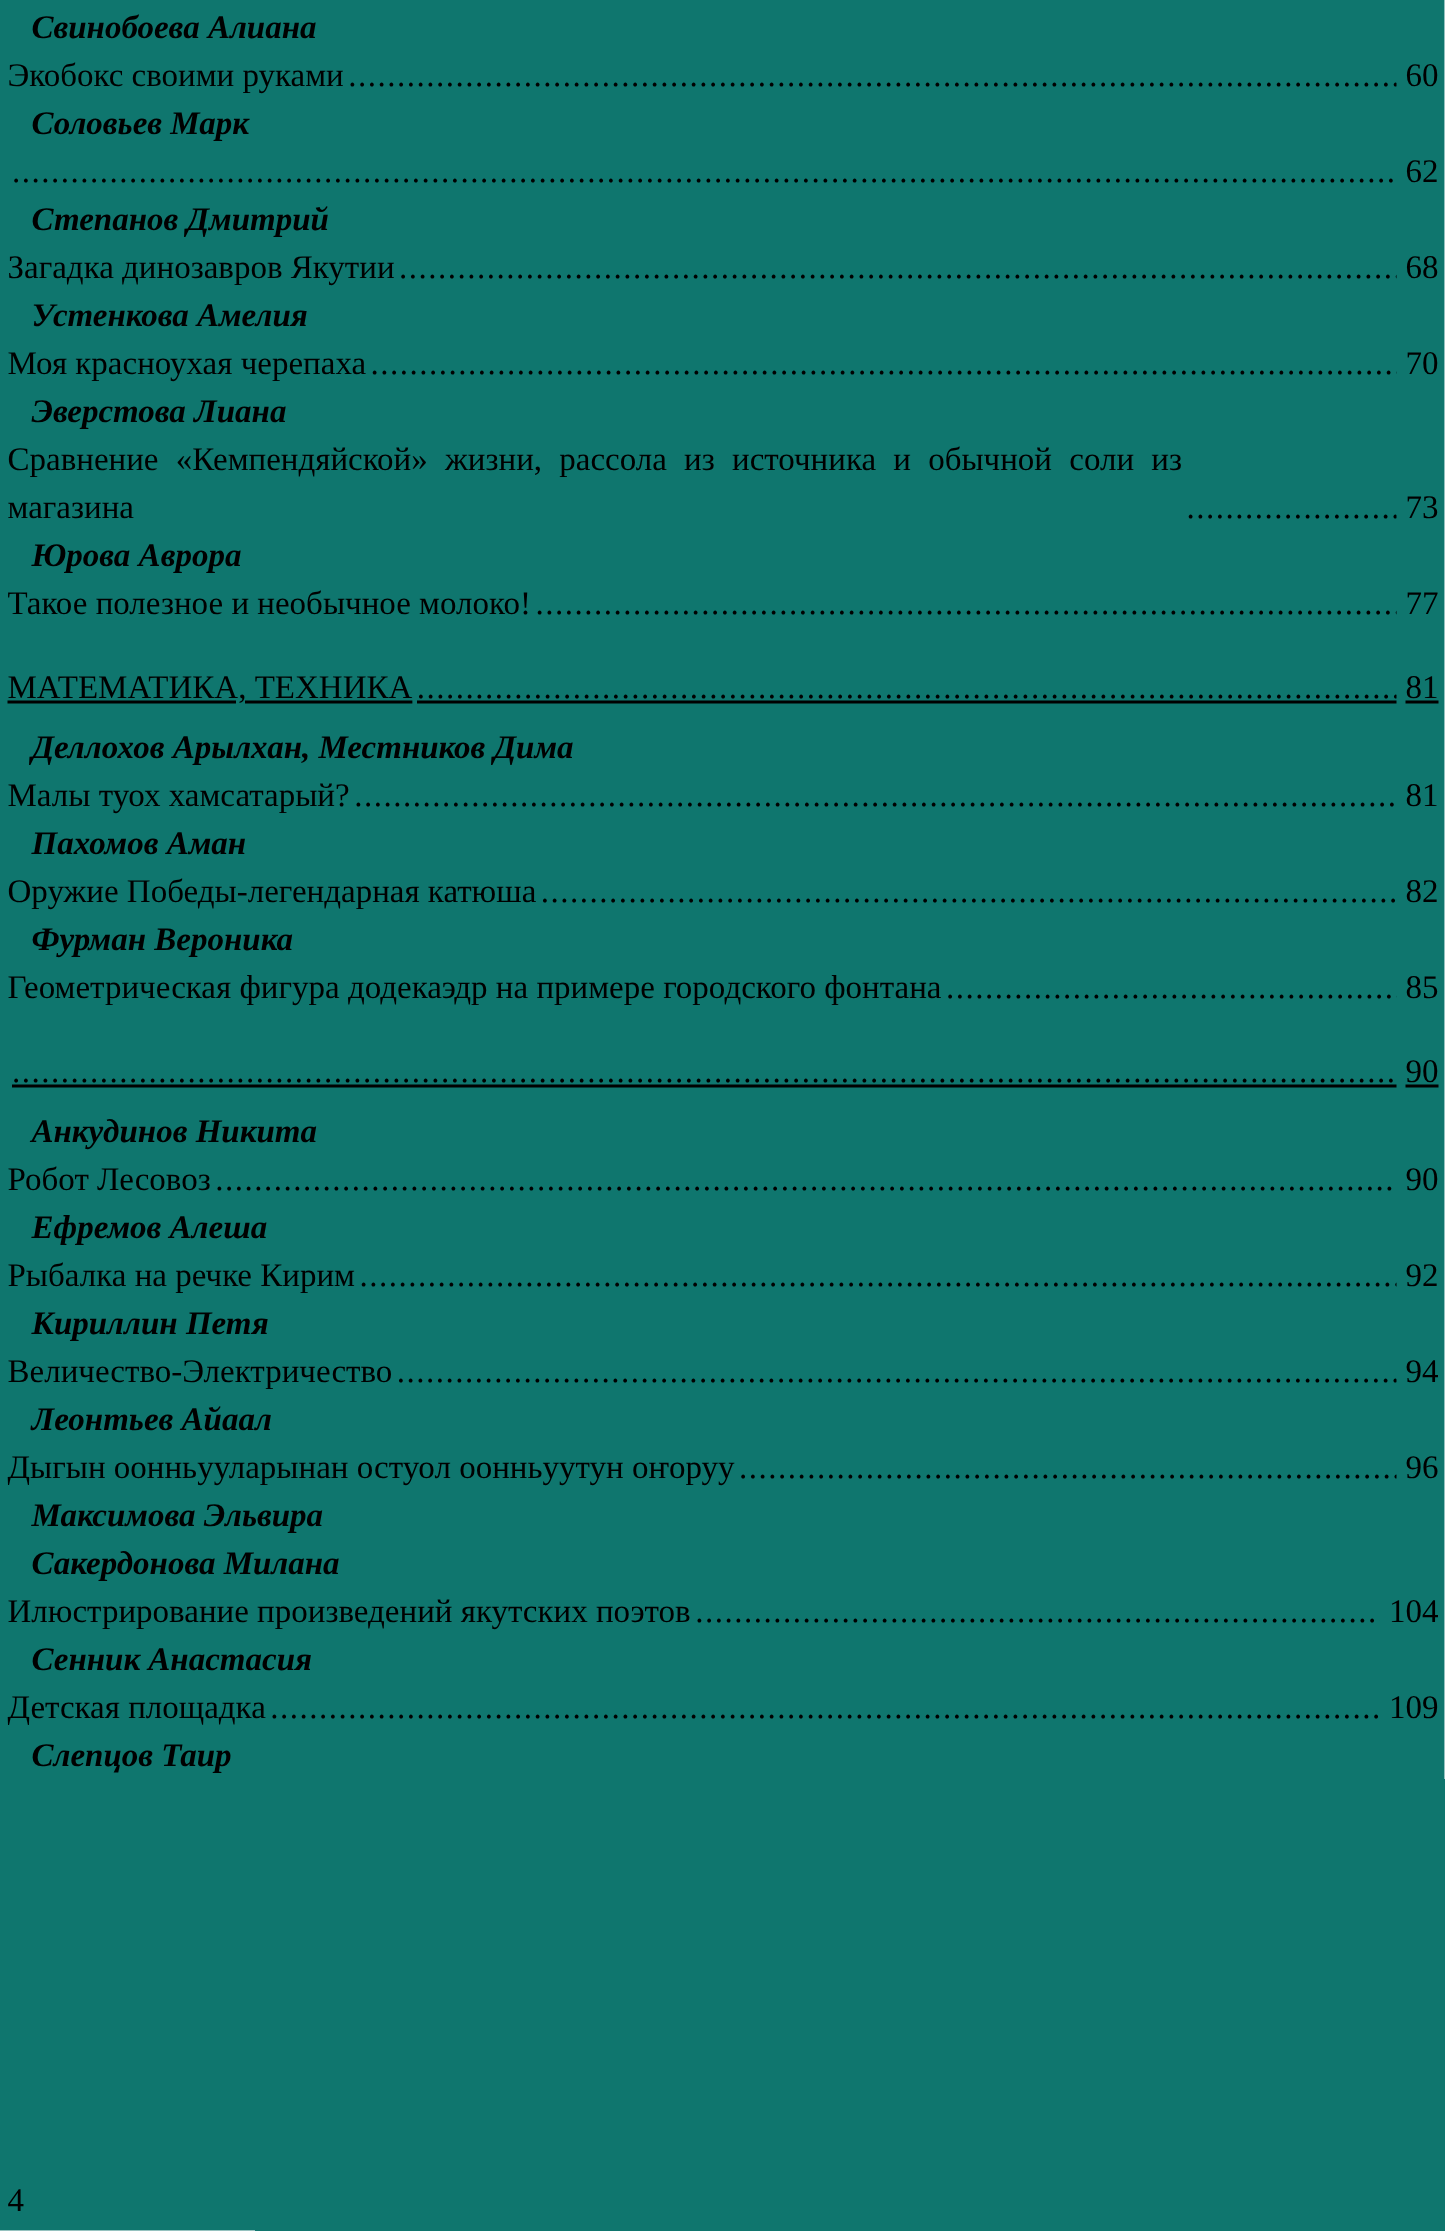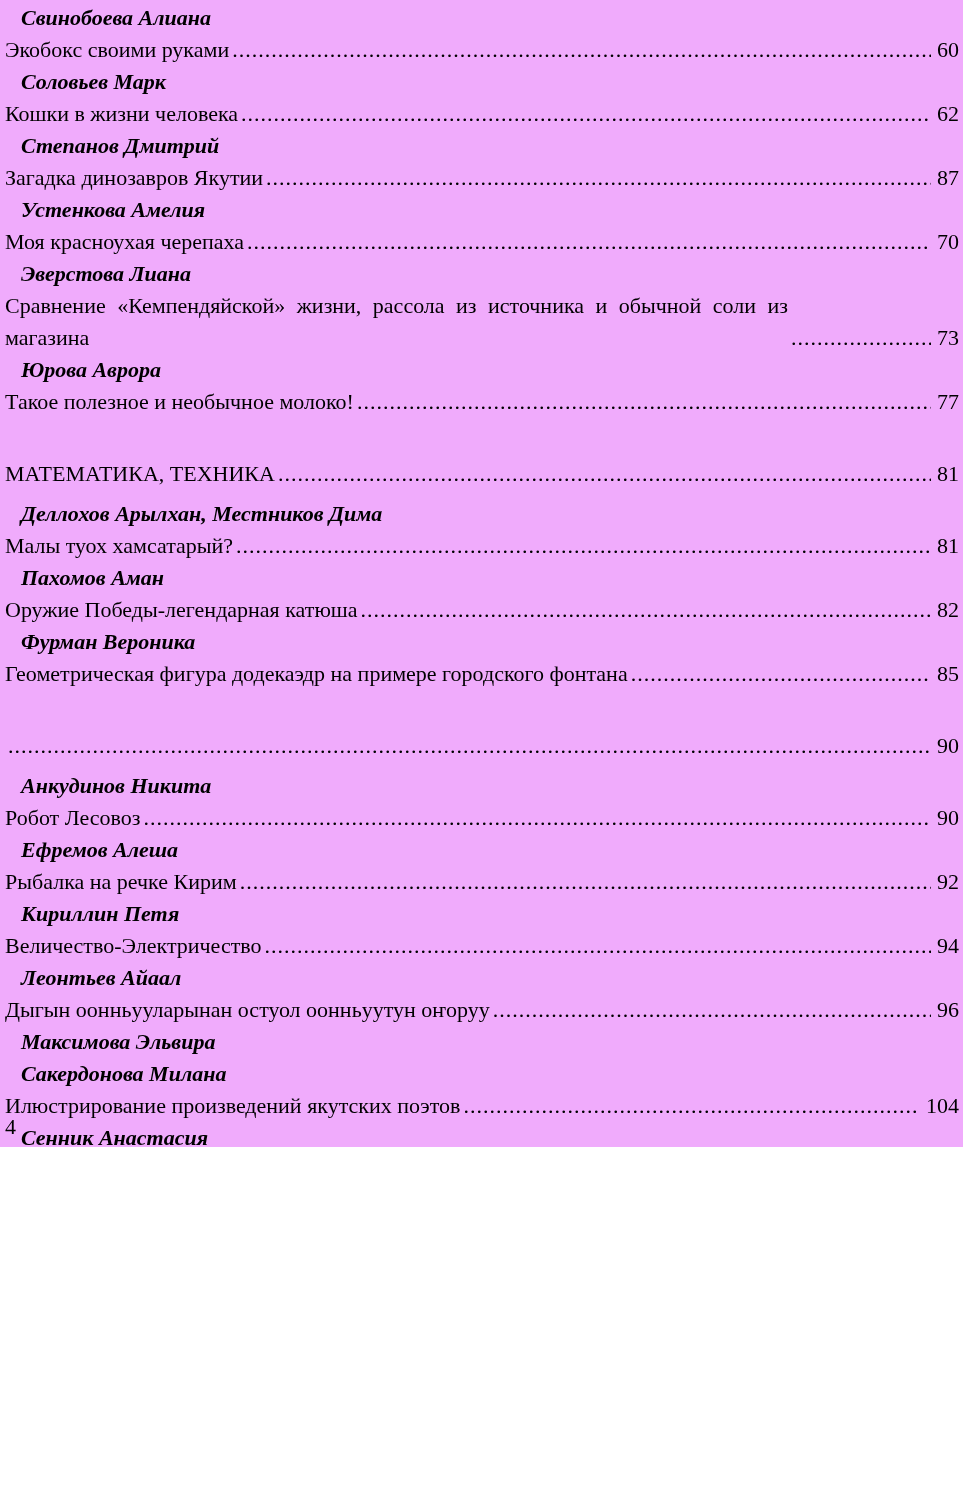--- a/index.html
+++ b/index.html
@@ -1,21 +1,21 @@
 <!DOCTYPE html>
 <html><head>
 <meta charset="utf-8">
 <style>
   * { box-sizing: border-box; }
   html, body { margin: 0; padding: 0; background: #ffffff; }
   .doc-page {
     width: 963px;
-    height: 1147px;
+    height: 1487px;
     position: relative;
-    background: #f0abfc;
+    background: #0f766e;
     color: #000000;
     font-family: "Liberation Serif", "DejaVu Serif", serif;
     font-size: 22px;
     padding: 2px 4px 0 5px;
     overflow: hidden;
   }
   .toc { width: 100%; }
   .author {
     font-weight: bold;
     font-style: italic;
@@ -44,22 +44,23 @@
   .row .leader::before {
     content: "................................................................................................................................................................................";
     letter-spacing: 1px;
   }
   .row .pagenum {
     flex: 0 0 auto;
     padding-left: 6px;
     text-align: right;
   }
   .row.section {
-    margin-top: 40px;
+    margin-top: 24px;
     margin-bottom: 8px;
+    text-decoration: underline;
   }
   .footer-pagenum {
     position: absolute;
     left: 5px;
     bottom: 8px;
     font-size: 22px;
     line-height: 24px;
   }
 </style>
 </head>
@@ -68,29 +69,28 @@
 <div class="doc-page">
   <div class="toc" id="toc-list">
       <div class="author">Свинобоева Алиана</div>
       <div class="row">
         <span class="title">Экобокс своими руками</span>
         <span class="leader"></span>
         <span class="pagenum">60</span>
       </div>
       <div class="author">Соловьев Марк</div>
       <div class="row">
-        <span class="title">Кошки в жизни человека</span>
         <span class="leader"></span>
         <span class="pagenum">62</span>
       </div>
       <div class="author">Степанов Дмитрий</div>
       <div class="row">
         <span class="title">Загадка динозавров Якутии</span>
         <span class="leader"></span>
-        <span class="pagenum">87</span>
+        <span class="pagenum">68</span>
       </div>
       <div class="author">Устенкова Амелия</div>
       <div class="row">
         <span class="title">Моя красноухая черепаха</span>
         <span class="leader"></span>
         <span class="pagenum">70</span>
       </div>
       <div class="author">Эверстова Лиана</div>
       <div class="row">
         <span class="title">Сравнение «Кемпендяйской» жизни, рассола из источника и обычной соли из магазина</span>

